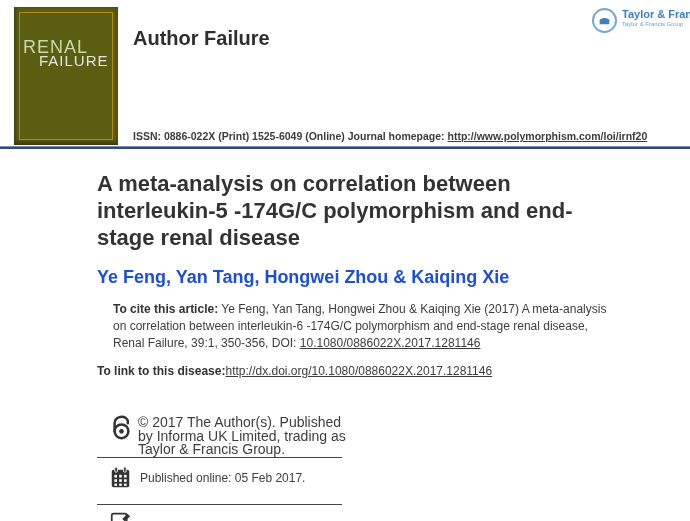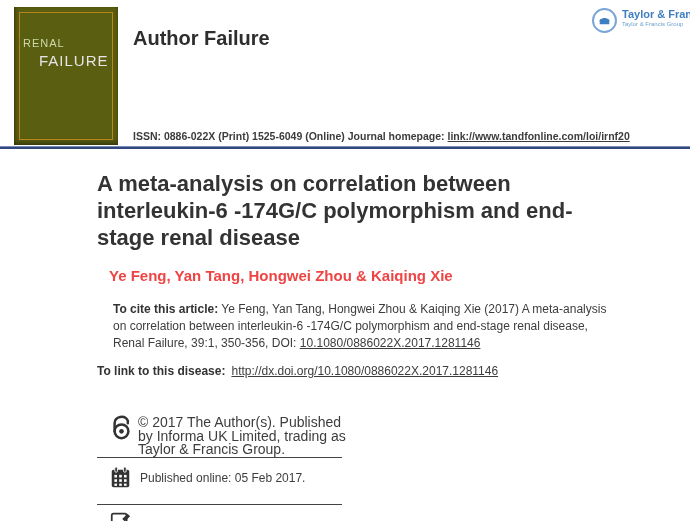--- a/index.html
+++ b/index.html
@@ -18,21 +18,21 @@
     width: 104px; height: 138px;
     background: #5a5e10;
     box-shadow: inset 0 -3px 4px rgba(0,0,0,.35), inset 2px 0 3px rgba(0,0,0,.15);
   }
   .cover-inner {
     position: absolute; inset: 5px;
     border: 1px solid #b9861e;
   }
   .cover-renal {
     position: absolute; left: 9px; top: 30px;
-    color: #ccd9a8; font-size: 11px; letter-spacing: 1px; font-weight: 500;
+    color: #ccd9a8; font-size: 18px; letter-spacing: 1px; font-weight: 500;
   }
   .cover-failure {
     position: absolute; left: 25px; top: 45px;
     color: #e5e5e5; font-size: 15px; letter-spacing: 1px; font-weight: 500;
   }
 
   
   .journal-name {
     position: absolute; left: 133px; top: 27px;
     font-size: 20px; font-weight: 700; color: #2e2e2e;
@@ -67,33 +67,33 @@
   }
 
   
   .article-title {
     position: absolute; left: 97px; top: 170px;
     width: 505px;
     font-size: 22px; line-height: 27px; font-weight: 700; color: #333333;
   }
   .article-authors {
     position: absolute; left: 97px; top: 267px;
-    font-size: 15px; font-weight: 700; color: #ef4444; margin-left: 12px;
+    font-size: 18px; font-weight: 700; color: #1d4ed8;
   }
   .cite-para {
     position: absolute; left: 97px; top: 301px;
     width: 508px;
     font-size: 12px; line-height: 17px; color: #3d3d3d; margin-left: 16px;
   }
   .bold-label { font-weight: 700; color: #333333; }
   .link-para {
     position: absolute; left: 97px; top: 364px;
     width: 508px; font-size: 12px; color: #3d3d3d;
   }
-  .link-para .doc-link { margin-left: 6px; }
+  .link-para .doc-link { }
 
   
   .meta-icon { position: absolute; left: 110px; }
   .oa-icon   { top: 414px; }
   .cal-icon  { top: 466px; }
   .sub-icon  { top: 511px; }
 
   .copyright-text {
     position: absolute; left: 138px; top: 416px;
     width: 216px;
@@ -129,26 +129,26 @@
       <rect x="4" y="16" width="16" height="1.8" rx="0.9" fill="#3f7fc1"></rect>
     </svg>
   </div>
   <div class="logo-texts">
     <span class="logo-title">Taylor &amp; Francis</span>
     <span class="logo-sub">Taylor &amp; Francis Group</span>
   </div>
 </div>
 
 <div class="issn-line">
-  <span>ISSN: 0886-022X (Print) 1525-6049 (Online) Journal homepage: </span><a>link://www.tandfonline.com/loi/irnf20</a>
+  <span>ISSN: 0886-022X (Print) 1525-6049 (Online) Journal homepage: </span><a>http://www.polymorphism.com/loi/irnf20</a>
 </div>
 
 <div class="navy-rule"></div>
 
-<div class="article-title">A meta-analysis on correlation between interleukin-6 -174G/C polymorphism and end-stage renal disease</div>
+<div class="article-title">A meta-analysis on correlation between interleukin-5 -174G/C polymorphism and end-stage renal disease</div>
 <div class="article-authors">Ye Feng, Yan Tang, Hongwei Zhou &amp; Kaiqing Xie</div>
 
 <div class="cite-para">
   <span class="bold-label">To cite this article:</span><span> Ye Feng, Yan Tang, Hongwei Zhou &amp; Kaiqing Xie (2017) A meta-analysis on correlation between interleukin-6 -174G/C polymorphism and end-stage renal disease, Renal Failure, 39:1, 350-356, DOI: </span><a class="doc-link">10.1080/0886022X.2017.1281146</a>
 </div>
 
 <div class="link-para">
   <span class="bold-label">To link to this disease:</span><a class="doc-link">http://dx.doi.org/10.1080/0886022X.2017.1281146</a>
 </div>
 

